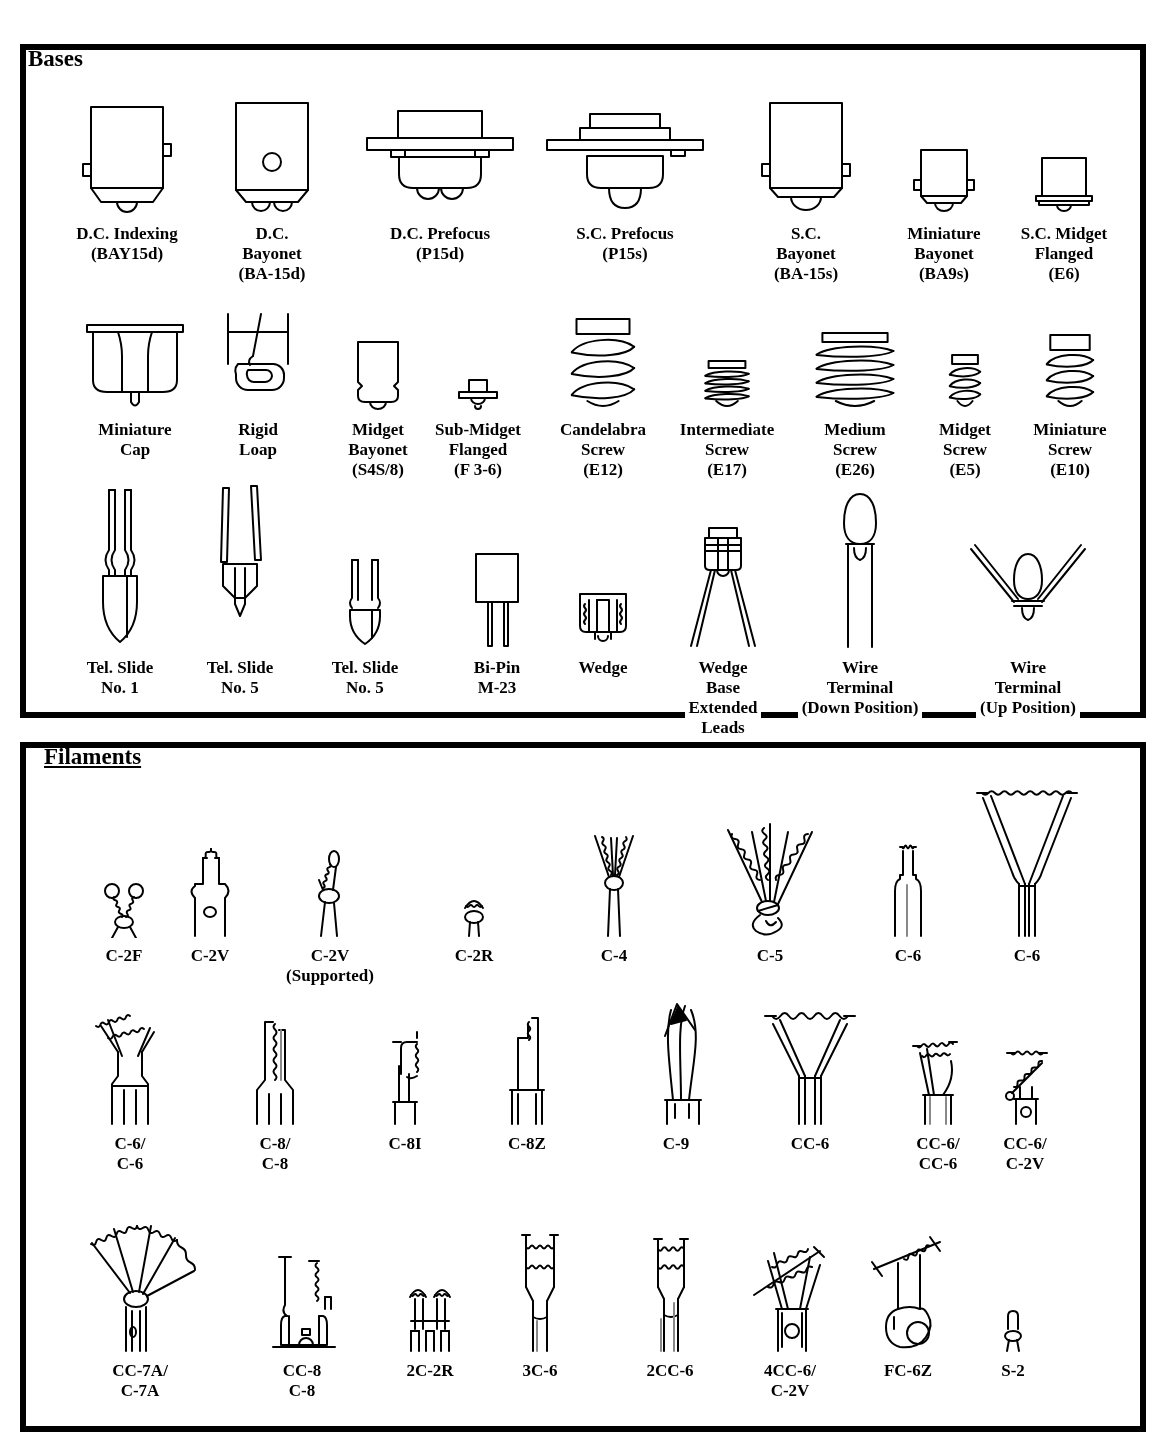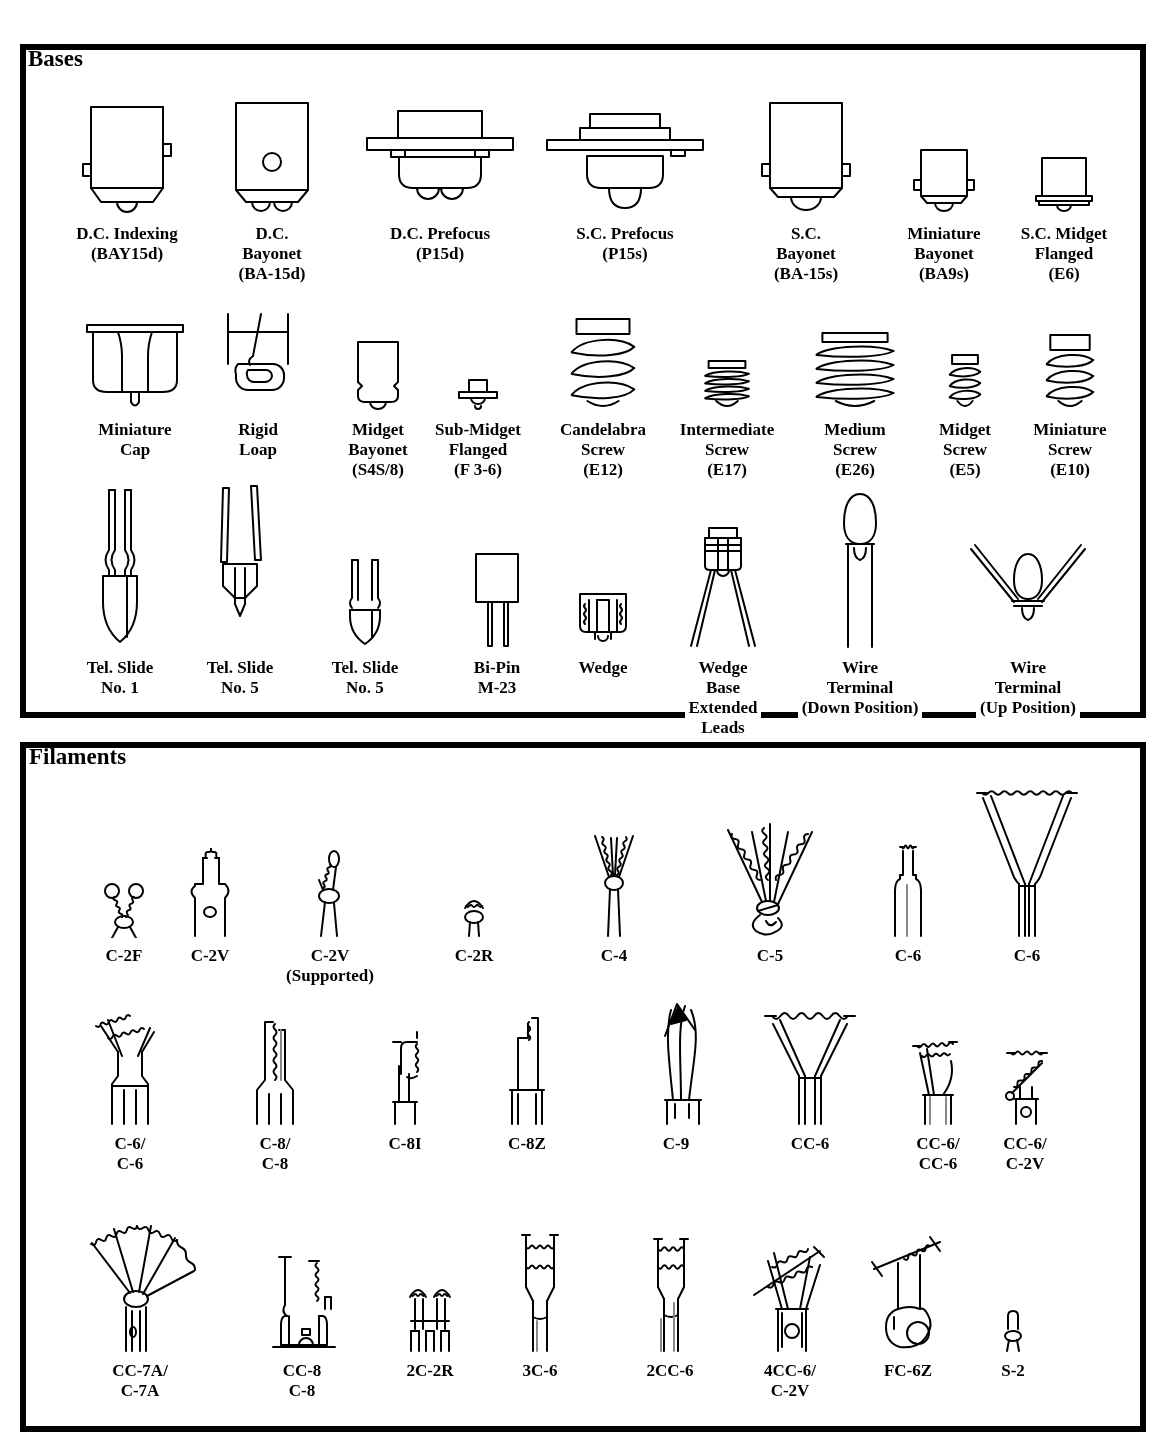--- a/index.html
+++ b/index.html
@@ -477,21 +477,21 @@
         </div>
         <div class="lab">
           <div class="ln"><span>Wire</span></div>
           <div class="ln"><span>Terminal</span></div>
           <div class="ln"><span>(Up Position)</span></div>
         </div>
       </div>
     </div>
 
   <div class="secbox" style="left:20px;top:742px;width:1126px;height:690px;"></div>
-  <div class="sechead" style="left:29px;top:744px;">Filaments</div>
+  <div class="sechead" style="left:44px;top:744px;text-decoration:underline;">Filaments</div>
   <div>
       <div class="cell" style="left: 49px; top: 770px;">
         <div class="fig" style="height: 168px;">
           <svg width="52" height="58" viewBox="0 0 52 58">
             <g fill="none" stroke="#000" stroke-width="2" stroke-linecap="round" stroke-linejoin="round">
               <circle cx="14" cy="11" r="7"></circle>
               <circle cx="38" cy="11" r="7"></circle>
               <path d="M16,17 Q14.3,19.6 17.3,20.3 Q20.3,21.1 18.7,23.7 Q17,26.3 20,27 Q23,27.7 21.3,30.3 Q19.7,32.9 22.7,33.7 Q25.7,34.4 24,37"></path>
               <path d="M36,17 Q33,17.7 34.7,20.3 Q36.3,22.9 33.3,23.7 Q30.3,24.4 32,27 Q33.7,29.6 30.7,30.3 Q27.7,31.1 29.3,33.7 Q31,36.3 28,37"></path>
               <ellipse cx="26" cy="42" rx="9" ry="6"></ellipse>

